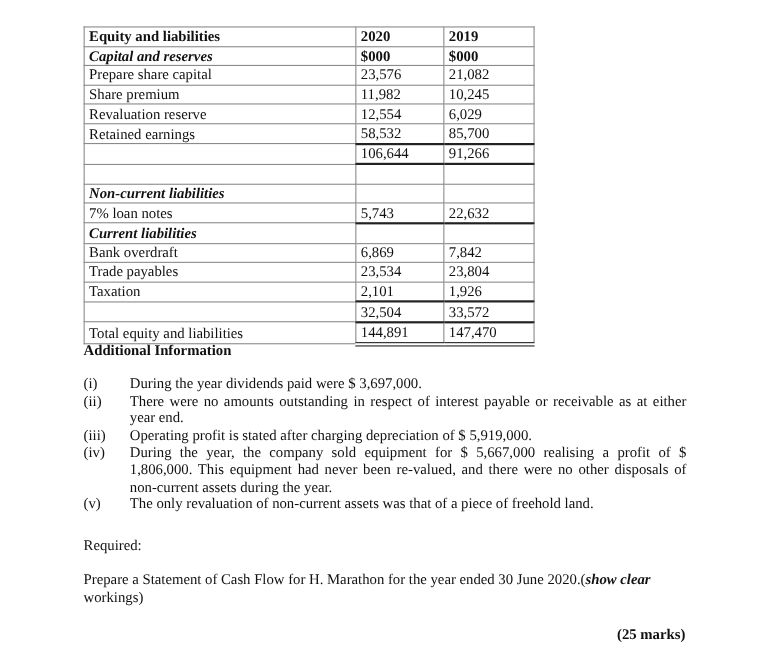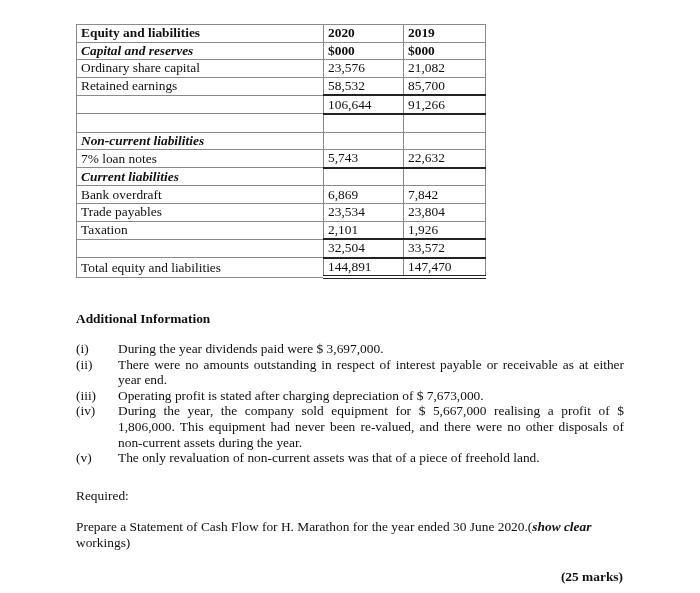--- a/index.html
+++ b/index.html
@@ -48,23 +48,33 @@
       <td class="b">Equity and liabilities</td>
       <td class="num b">2020</td>
       <td class="num b">2019</td>
     </tr>
     <tr>
       <td class="bi">Capital and reserves</td>
       <td class="num b">$000</td>
       <td class="num b">$000</td>
     </tr>
     <tr>
-      <td>Ordinary share capital</td>
+      <td>Prepare share capital</td>
       <td class="num">23,576</td>
       <td class="num">21,082</td>
+    </tr>
+    <tr>
+      <td>Share premium</td>
+      <td class="num">11,982</td>
+      <td class="num">10,245</td>
+    </tr>
+    <tr>
+      <td>Revaluation reserve</td>
+      <td class="num">12,554</td>
+      <td class="num">6,029</td>
     </tr>
     <tr>
       <td>Retained earnings</td>
       <td class="num">58,532</td>
       <td class="num">85,700</td>
     </tr>
     <tr>
       <td></td>
       <td class="num top-strong">106,644</td>
       <td class="num top-strong">91,266</td>
@@ -123,21 +133,21 @@
   <div class="note">
     <span class="num-l">(i)</span>
     <span class="txt">During the year dividends paid were $ 3,697,000.</span>
   </div>
   <div class="note">
     <span class="num-l">(ii)</span>
     <span class="txt">There were no amounts outstanding in respect of interest payable or receivable as at either year end.</span>
   </div>
   <div class="note">
     <span class="num-l">(iii)</span>
-    <span class="txt">Operating profit is stated after charging depreciation of $ 7,673,000.</span>
+    <span class="txt">Operating profit is stated after charging depreciation of $ 5,919,000.</span>
   </div>
   <div class="note">
     <span class="num-l">(iv)</span>
     <span class="txt">During the year, the company sold equipment for $ 5,667,000 realising a profit of $ 1,806,000. This equipment had never been re-valued, and there were no other disposals of non-current assets during the year.</span>
   </div>
   <div class="note">
     <span class="num-l">(v)</span>
     <span class="txt">The only revaluation of non-current assets was that of a piece of freehold land.</span>
   </div>
 </div>

